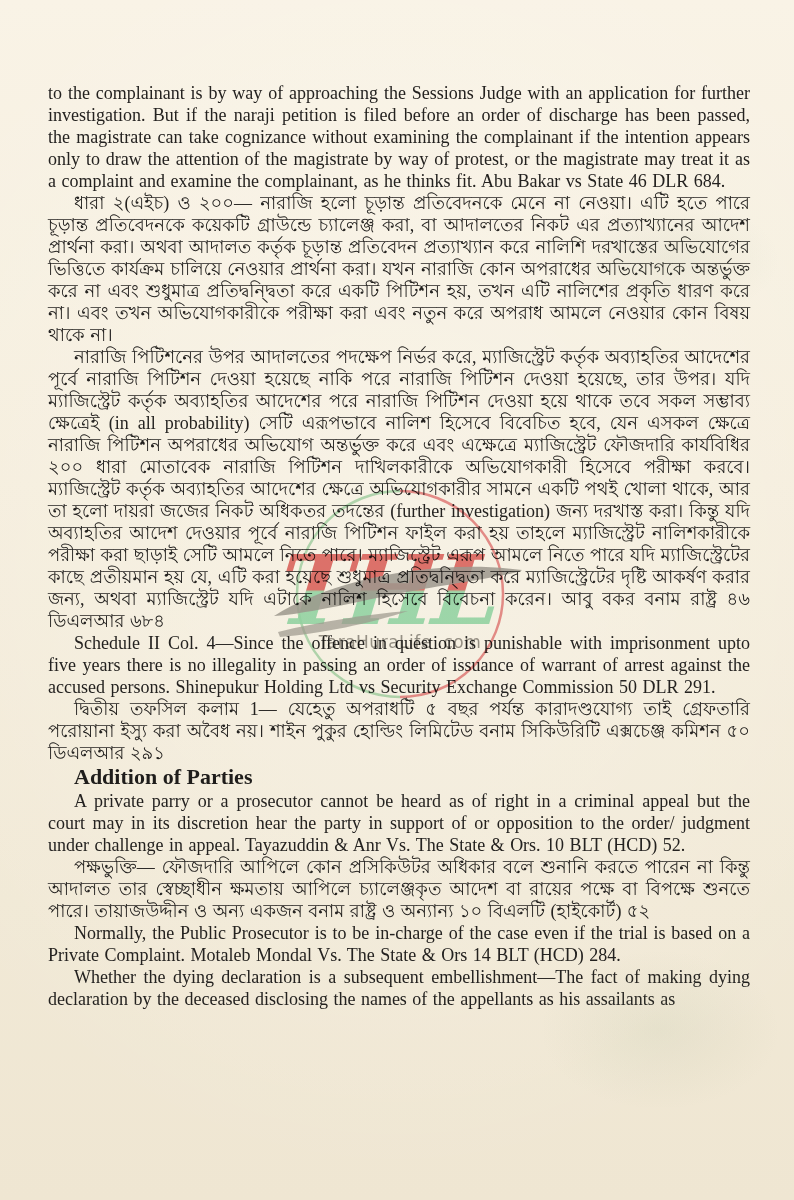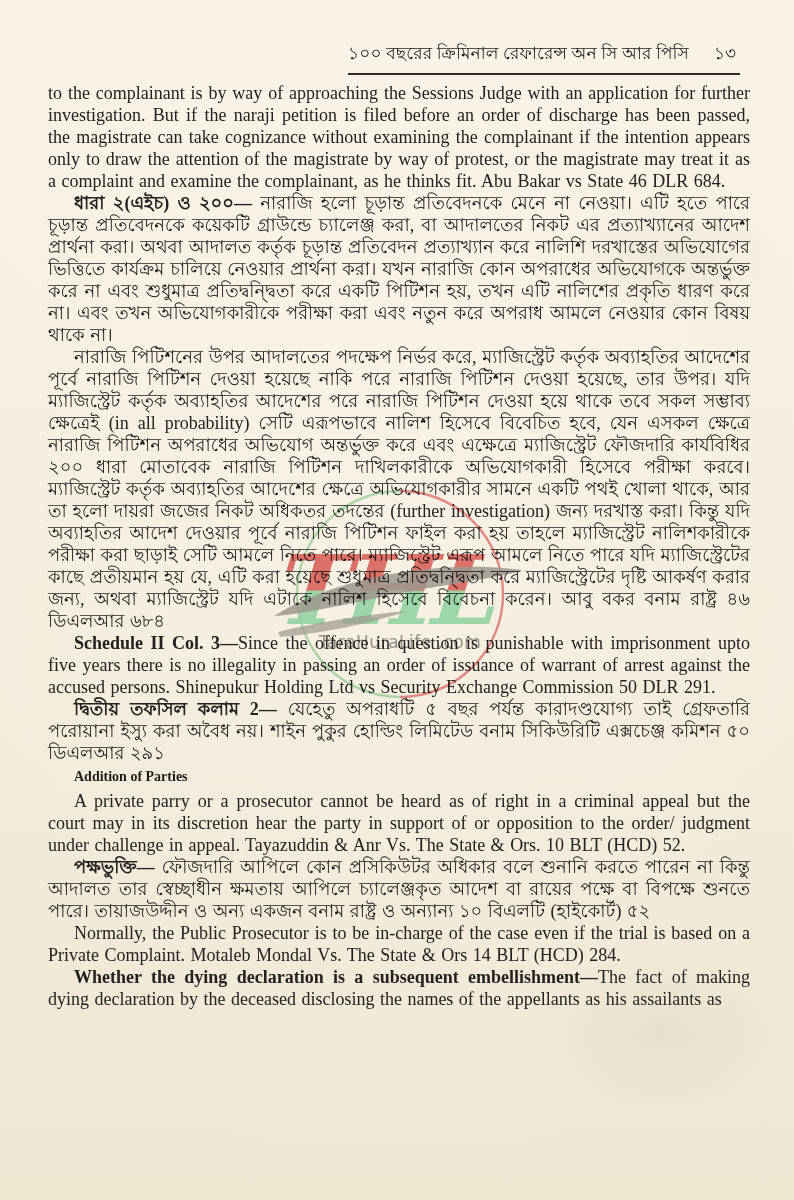--- a/index.html
+++ b/index.html
@@ -35,24 +35,24 @@
   }
   .para{
     margin:0;
     font-size:18px;
     line-height:22px;
     text-align:justify;
     color:#242220;
     word-spacing:1px;
   }
   .para.indent{text-indent:26px;}
-  .para .lead{font-weight:bold;}
+  .para .lead{font-weight:normal;}
   .heading{
     margin:0;
-    font-size:14px;line-height:25.6px;
+    font-size:22px;line-height:25.6px;
     font-weight:bold;text-align:left;
     text-indent:26px;color:#1f1d1b;
   }
   
   .watermark{
     position:absolute;left:268px;top:482px;width:264px;height:228px;
     opacity:.82;pointer-events:none;mix-blend-mode:multiply;
   }
   .watermark svg{display:block;width:100%;height:100%;}
   .wm-letters{
@@ -69,36 +69,32 @@
     position:absolute;border-radius:50%;
     background:radial-gradient(closest-side, rgba(140,160,120,0.10), rgba(140,160,120,0));
     pointer-events:none;
   }
 </style>
 </head>
 <body>
 
 <div class="page">
 
-  <div class="header">
-    <span class="title">১০০ বছরের ক্রিমিনাল রেফারেন্স অন সি আর পিসি</span>
-    <span class="pageno">১৩</span>
-  </div>
 
   <div class="page-body">
 
     <p class="para"><span class="lead"></span><span>to the complainant is by way of approaching the Sessions Judge with an application for further investigation. But if the naraji petition is filed before an order of discharge has been passed, the magistrate can take cognizance without examining the complainant if the intention appears only to draw the attention of the magistrate by way of protest, or the magistrate may treat it as a complaint and examine the complainant, as he thinks fit. Abu Bakar vs State 46 DLR 684.</span></p>
 
     <p class="para indent"><span class="lead">ধারা ২(এইচ) ও ২০০— </span><span>নারাজি হলো চূড়ান্ত প্রতিবেদনকে মেনে না নেওয়া। এটি হতে পারে চূড়ান্ত প্রতিবেদনকে কয়েকটি গ্রাউন্ডে চ্যালেঞ্জ করা, বা আদালতের নিকট এর প্রত্যাখ্যানের আদেশ প্রার্থনা করা। অথবা আদালত কর্তৃক চূড়ান্ত প্রতিবেদন প্রত্যাখ্যান করে নালিশি দরখাস্তের অভিযোগের ভিত্তিতে কার্যক্রম চালিয়ে নেওয়ার প্রার্থনা করা। যখন নারাজি কোন অপরাধের অভিযোগকে অন্তর্ভুক্ত করে না এবং শুধুমাত্র প্রতিদ্বন্দ্বিতা করে একটি পিটিশন হয়, তখন এটি নালিশের প্রকৃতি ধারণ করে না। এবং তখন অভিযোগকারীকে পরীক্ষা করা এবং নতুন করে অপরাধ আমলে নেওয়ার কোন বিষয় থাকে না।</span></p>
 
     <p class="para indent"><span class="lead"></span><span>নারাজি পিটিশনের উপর আদালতের পদক্ষেপ নির্ভর করে, ম্যাজিস্ট্রেট কর্তৃক অব্যাহতির আদেশের পূর্বে নারাজি পিটিশন দেওয়া হয়েছে নাকি পরে নারাজি পিটিশন দেওয়া হয়েছে, তার উপর। যদি ম্যাজিস্ট্রেট কর্তৃক অব্যাহতির আদেশের পরে নারাজি পিটিশন দেওয়া হয়ে থাকে তবে সকল সম্ভাব্য ক্ষেত্রেই (in all probability) সেটি এরূপভাবে নালিশ হিসেবে বিবেচিত হবে, যেন এসকল ক্ষেত্রে নারাজি পিটিশন অপরাধের অভিযোগ অন্তর্ভুক্ত করে এবং এক্ষেত্রে ম্যাজিস্ট্রেট ফৌজদারি কার্যবিধির ২০০ ধারা মোতাবেক নারাজি পিটিশন দাখিলকারীকে অভিযোগকারী হিসেবে পরীক্ষা করবে। ম্যাজিস্ট্রেট কর্তৃক অব্যাহতির আদেশের ক্ষেত্রে অভিযোগকারীর সামনে একটি পথই খোলা থাকে, আর তা হলো দায়রা জজের নিকট অধিকতর তদন্তের (further investigation) জন্য দরখাস্ত করা। কিন্তু যদি অব্যাহতির আদেশ দেওয়ার পূর্বে নারাজি পিটিশন ফাইল করা হয় তাহলে ম্যাজিস্ট্রেট নালিশকারীকে পরীক্ষা করা ছাড়াই সেটি আমলে নিতে পারে। ম্যাজিস্ট্রেট এরূপ আমলে নিতে পারে যদি ম্যাজিস্ট্রেটের কাছে প্রতীয়মান হয় যে, এটি করা হয়েছে শুধুমাত্র প্রতিদ্বন্দ্বিতা করে ম্যাজিস্ট্রেটের দৃষ্টি আকর্ষণ করার জন্য, অথবা ম্যাজিস্ট্রেট যদি এটাকে নালিশ হিসেবে বিবেচনা করেন। আবু বকর বনাম রাষ্ট্র ৪৬ ডিএলআর ৬৮৪</span></p>
 
-    <p class="para indent"><span class="lead">Schedule II Col. 3—</span><span>Since the offence in question is punishable with imprisonment upto five years there is no illegality in passing an order of issuance of warrant of arrest against the accused persons. Shinepukur Holding Ltd vs Security Exchange Commission 50 DLR 291.</span></p>
+    <p class="para indent"><span class="lead">Schedule II Col. 4—</span><span>Since the offence in question is punishable with imprisonment upto five years there is no illegality in passing an order of issuance of warrant of arrest against the accused persons. Shinepukur Holding Ltd vs Security Exchange Commission 50 DLR 291.</span></p>
 
-    <p class="para indent"><span class="lead">দ্বিতীয় তফসিল কলাম 2— </span><span>যেহেতু অপরাধটি ৫ বছর পর্যন্ত কারাদণ্ডযোগ্য তাই গ্রেফতারি পরোয়ানা ইস্যু করা অবৈধ নয়। শাইন পুকুর হোল্ডিং লিমিটেড বনাম সিকিউরিটি এক্সচেঞ্জ কমিশন ৫০ ডিএলআর ২৯১</span></p>
+    <p class="para indent"><span class="lead">দ্বিতীয় তফসিল কলাম 1— </span><span>যেহেতু অপরাধটি ৫ বছর পর্যন্ত কারাদণ্ডযোগ্য তাই গ্রেফতারি পরোয়ানা ইস্যু করা অবৈধ নয়। শাইন পুকুর হোল্ডিং লিমিটেড বনাম সিকিউরিটি এক্সচেঞ্জ কমিশন ৫০ ডিএলআর ২৯১</span></p>
 
     <p class="heading">Addition of Parties</p>
 
     <p class="para indent"><span class="lead"></span><span>A private parry or a prosecutor cannot be heard as of right in a criminal appeal but the court may in its discretion hear the party in support of or opposition to the order/ judgment under challenge in appeal. Tayazuddin &amp; Anr Vs. The State &amp; Ors. 10 BLT (HCD) 52.</span></p>
 
     <p class="para indent"><span class="lead">পক্ষভুক্তি— </span><span>ফৌজদারি আপিলে কোন প্রসিকিউটর অধিকার বলে শুনানি করতে পারেন না কিন্তু আদালত তার স্বেচ্ছাধীন ক্ষমতায় আপিলে চ্যালেঞ্জকৃত আদেশ বা রায়ের পক্ষে বা বিপক্ষে শুনতে পারে। তায়াজউদ্দীন ও অন্য একজন বনাম রাষ্ট্র ও অন্যান্য ১০ বিএলটি (হাইকোর্ট) ৫২</span></p>
 
     <p class="para indent"><span class="lead"></span><span>Normally, the Public Prosecutor is to be in-charge of the case even if the trial is based on a Private Complaint. Motaleb Mondal Vs. The State &amp; Ors 14 BLT (HCD) 284.</span></p>
 
 

